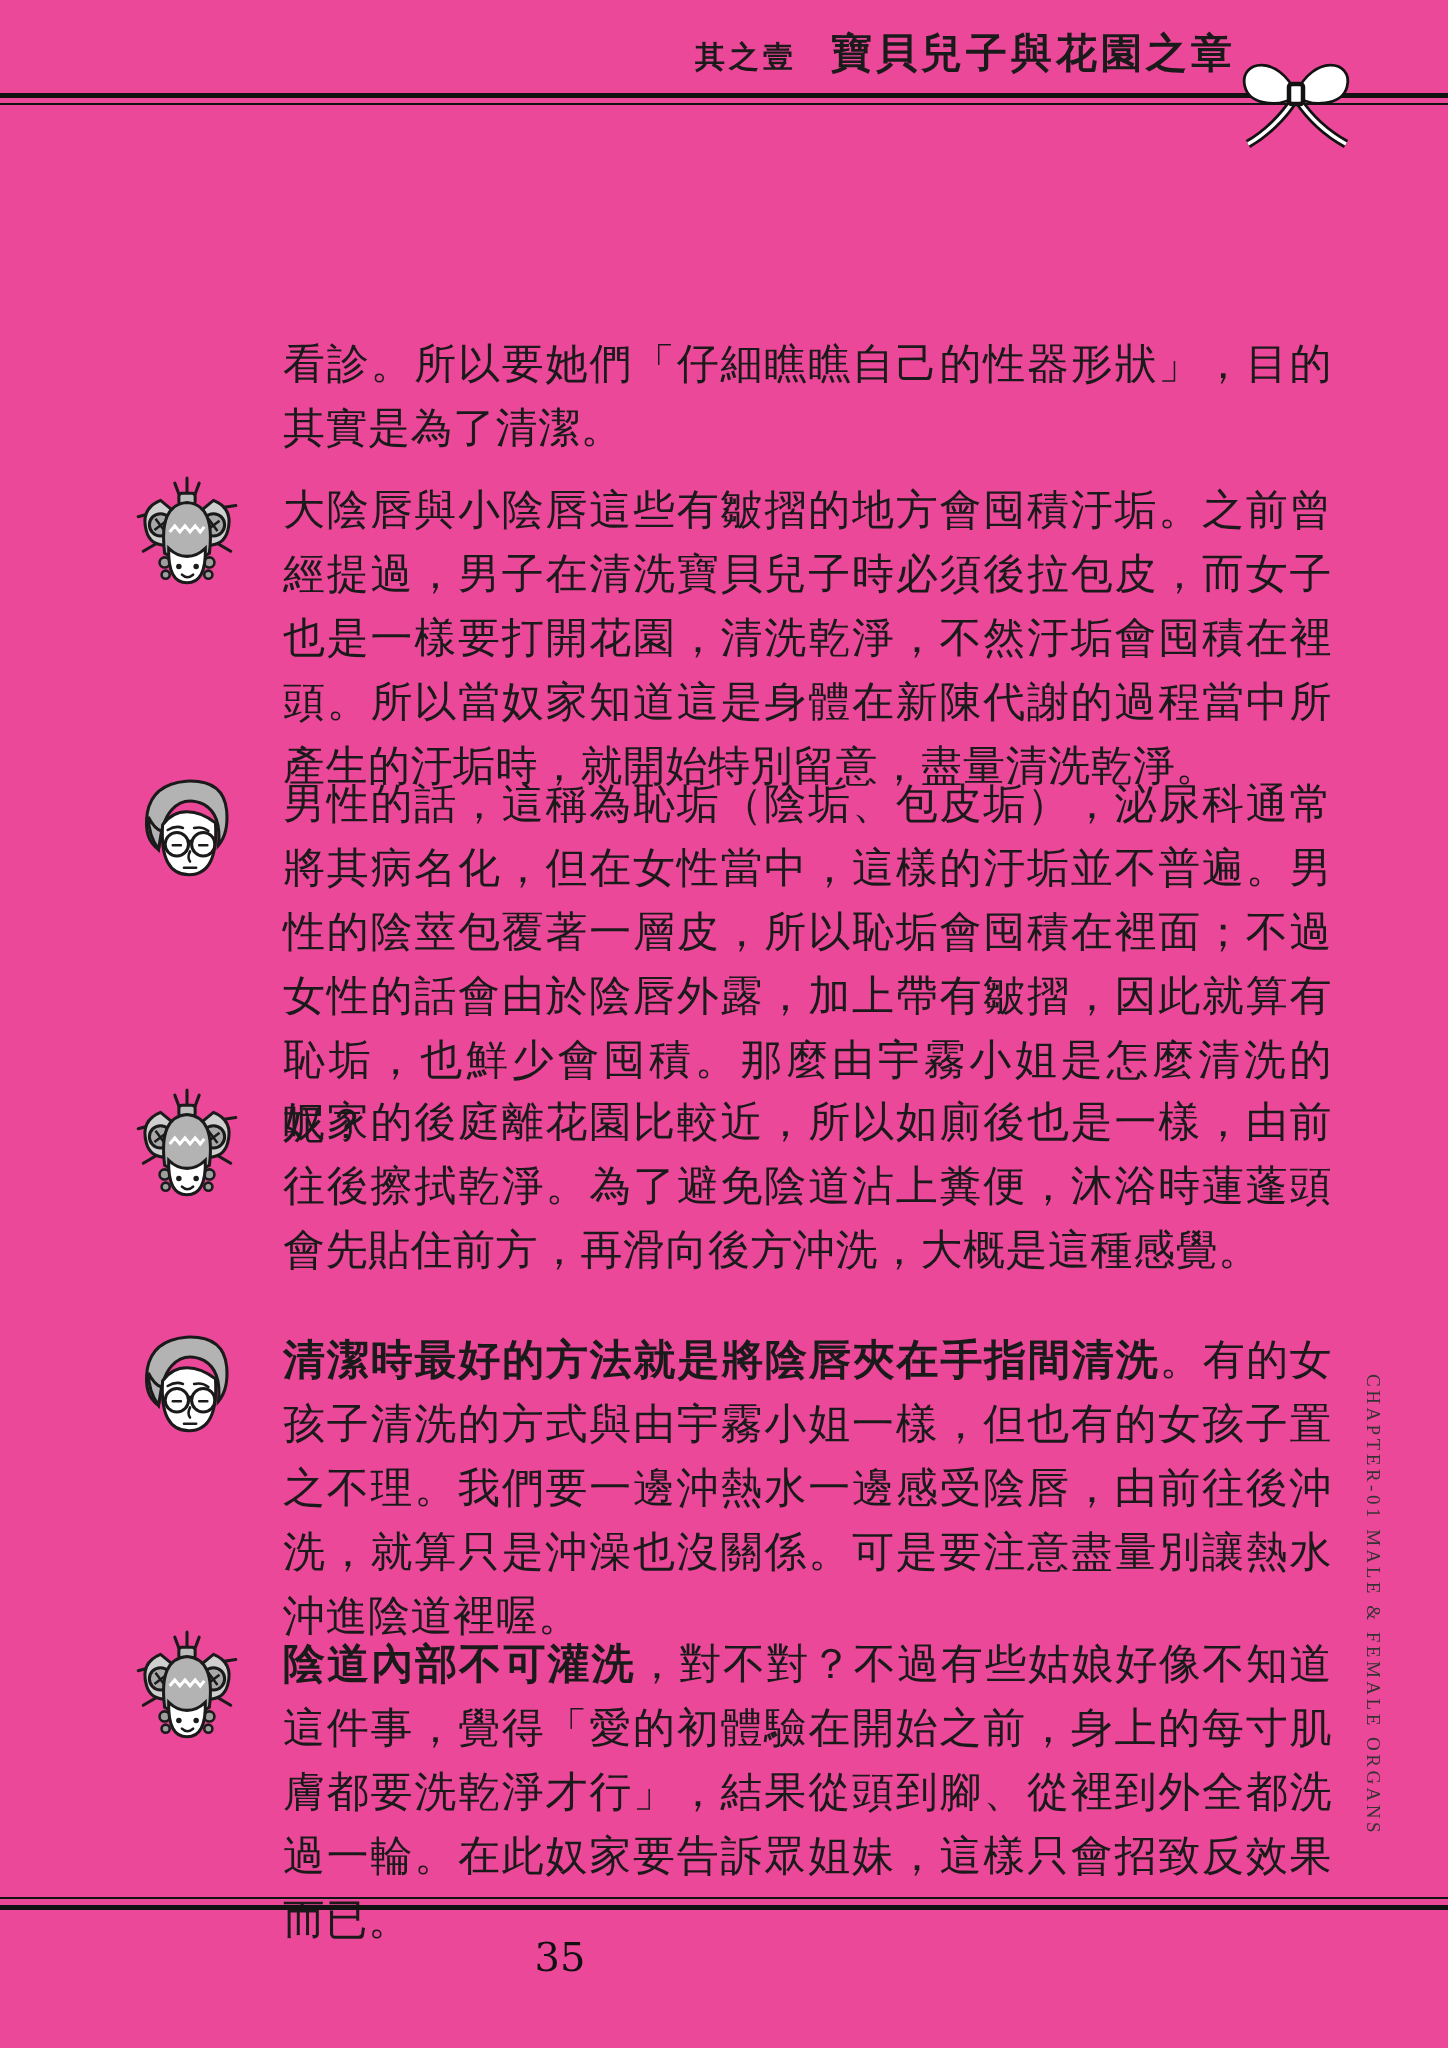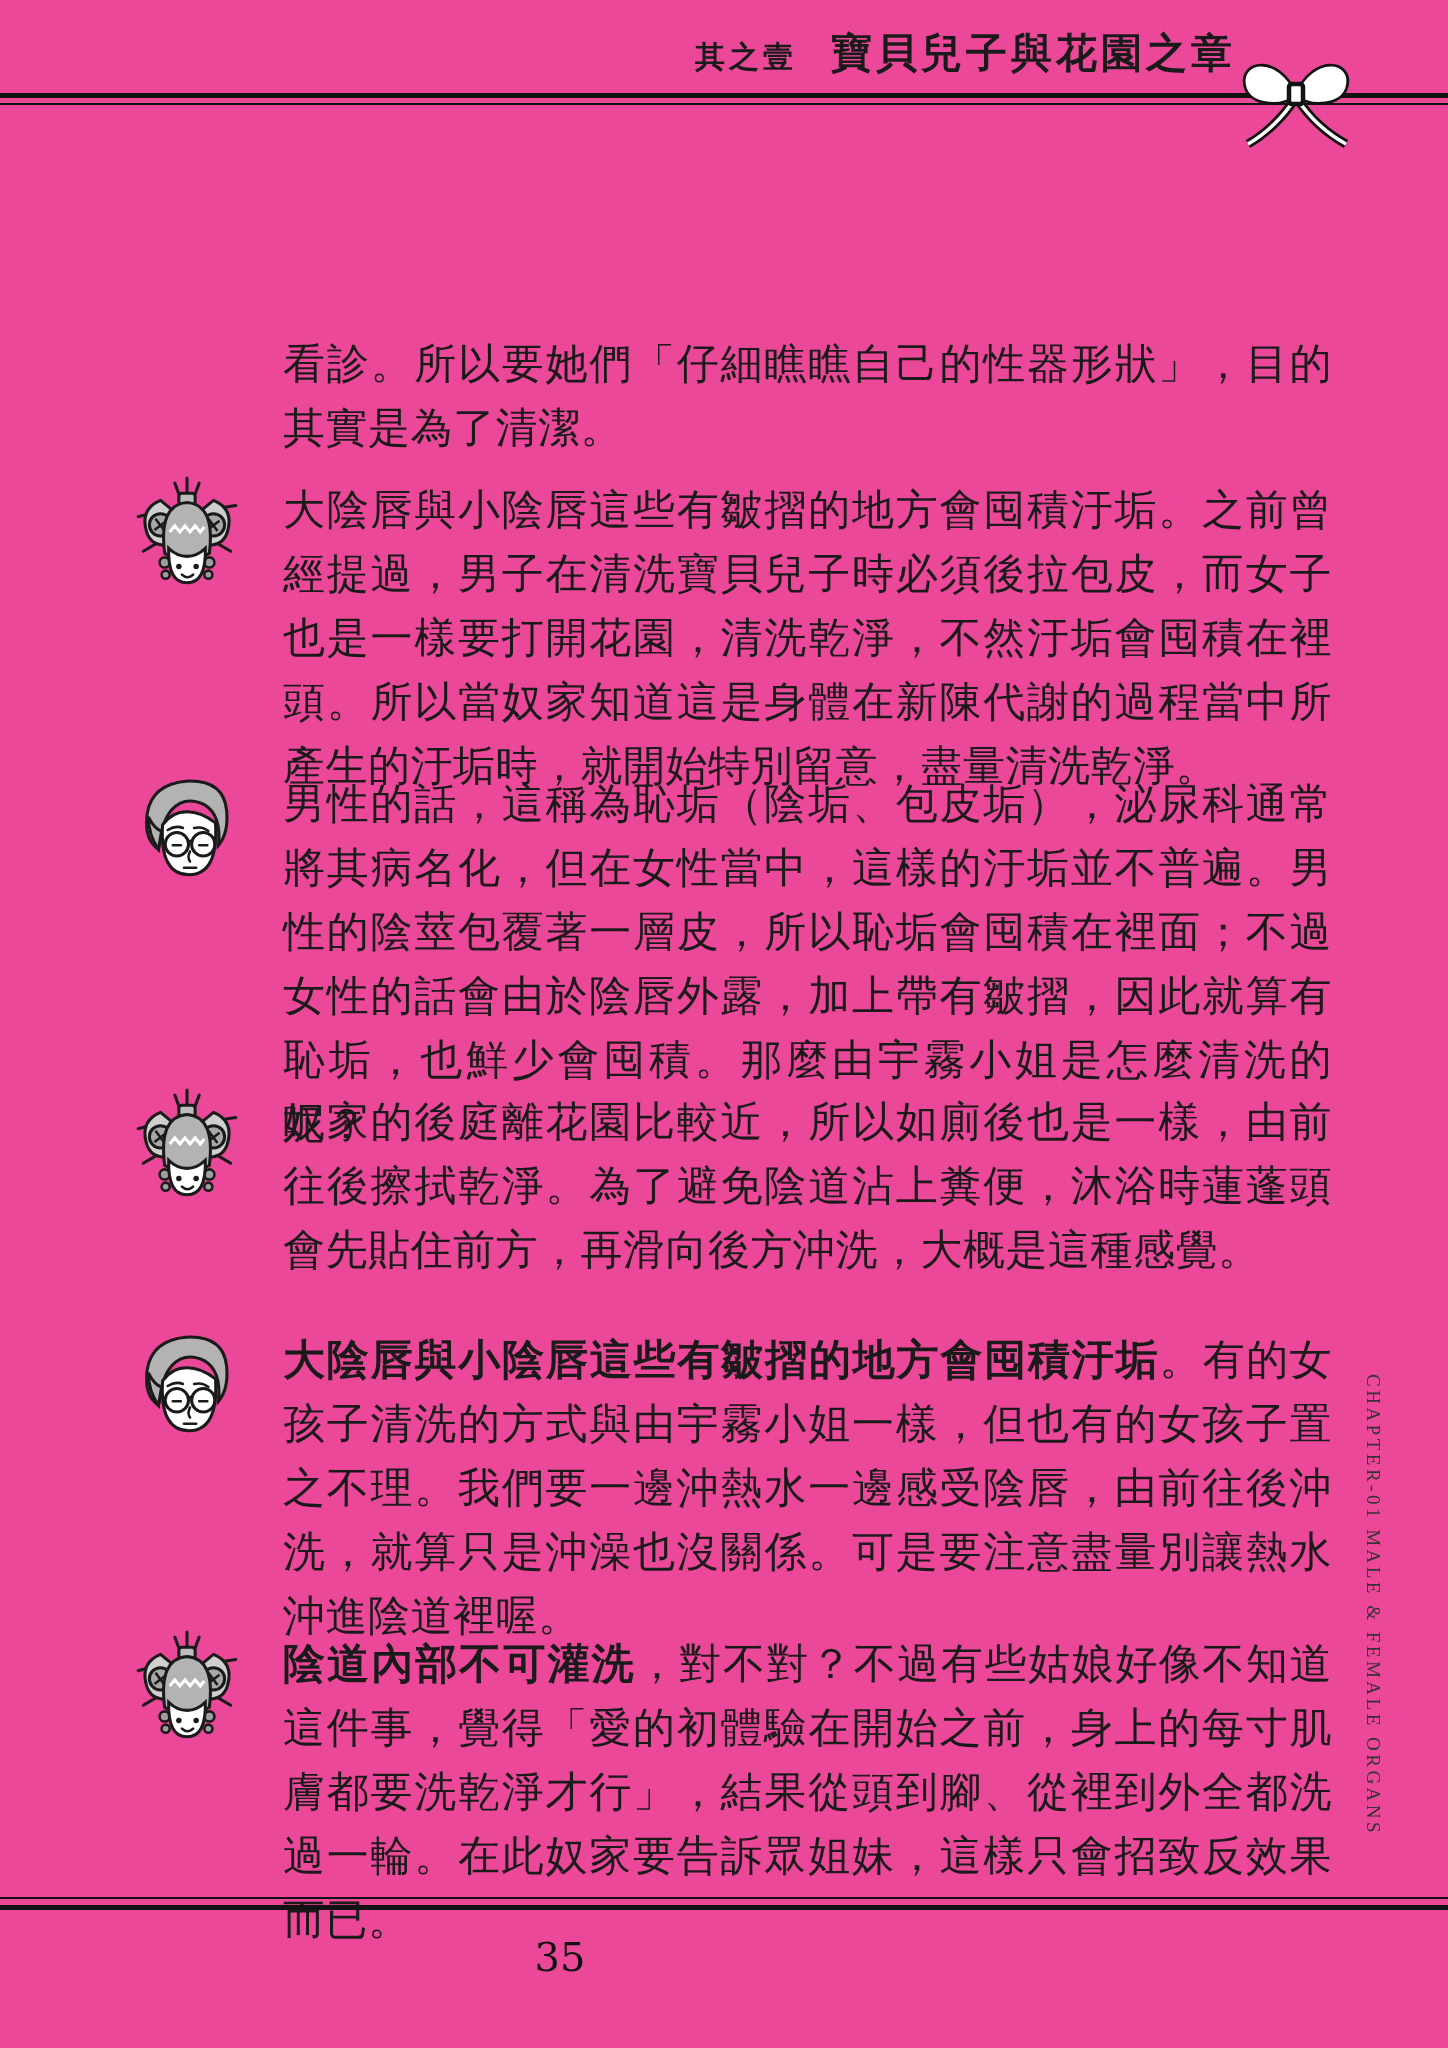--- a/index.html
+++ b/index.html
@@ -133,21 +133,21 @@
     <div class="avatar"><svg viewBox="0 0 104 118" width="106" height="120">
           <use href="#sym-doctor"></use>
         </svg></div>
     <p class="text"><span>男性的話，這稱為恥垢（陰垢、包皮垢），泌尿科通常將其病名化，但在女性當中，這樣的汙垢並不普遍。男性的陰莖包覆著一層皮，所以恥垢會囤積在裡面；不過女性的話會由於陰唇外露，加上帶有皺摺，因此就算有恥垢，也鮮少會囤積。那麼由宇霧小姐是怎麼清洗的呢？</span></p>
   </div>
 
   <div class="para" style="top:1328px">
     <div class="avatar"><svg viewBox="0 0 104 118" width="106" height="120">
           <use href="#sym-doctor"></use>
         </svg></div>
-    <p class="text"><span class="bold-lead">大陰唇與小陰唇這些有皺摺的地方會囤積汙垢</span><span>。有的女孩子清洗的方式與由宇霧小姐一樣，但也有的女孩子置之不理。我們要一邊沖熱水一邊感受陰唇，由前往後沖洗，就算只是沖澡也沒關係。可是要注意盡量別讓熱水沖進陰道裡喔。</span></p>
+    <p class="text"><span class="bold-lead">清潔時最好的方法就是將陰唇夾在手指間清洗</span><span>。有的女孩子清洗的方式與由宇霧小姐一樣，但也有的女孩子置之不理。我們要一邊沖熱水一邊感受陰唇，由前往後沖洗，就算只是沖澡也沒關係。可是要注意盡量別讓熱水沖進陰道裡喔。</span></p>
   </div>
 
   <div class="para" style="top:1632px">
     <div class="avatar"><svg viewBox="0 0 104 118" width="106" height="120">
           <use href="#sym-courtesan"></use>
         </svg></div>
     <p class="text"><span class="bold-lead">陰道內部不可灌洗</span><span>，對不對？不過有些姑娘好像不知道這件事，覺得「愛的初體驗在開始之前，身上的每寸肌膚都要洗乾淨才行」，結果從頭到腳、從裡到外全都洗過一輪。在此奴家要告訴眾姐妹，這樣只會招致反效果而已。</span></p>
   </div>
 
   <div class="side-label">CHAPTER-01 MALE &amp; FEMALE ORGANS</div>

